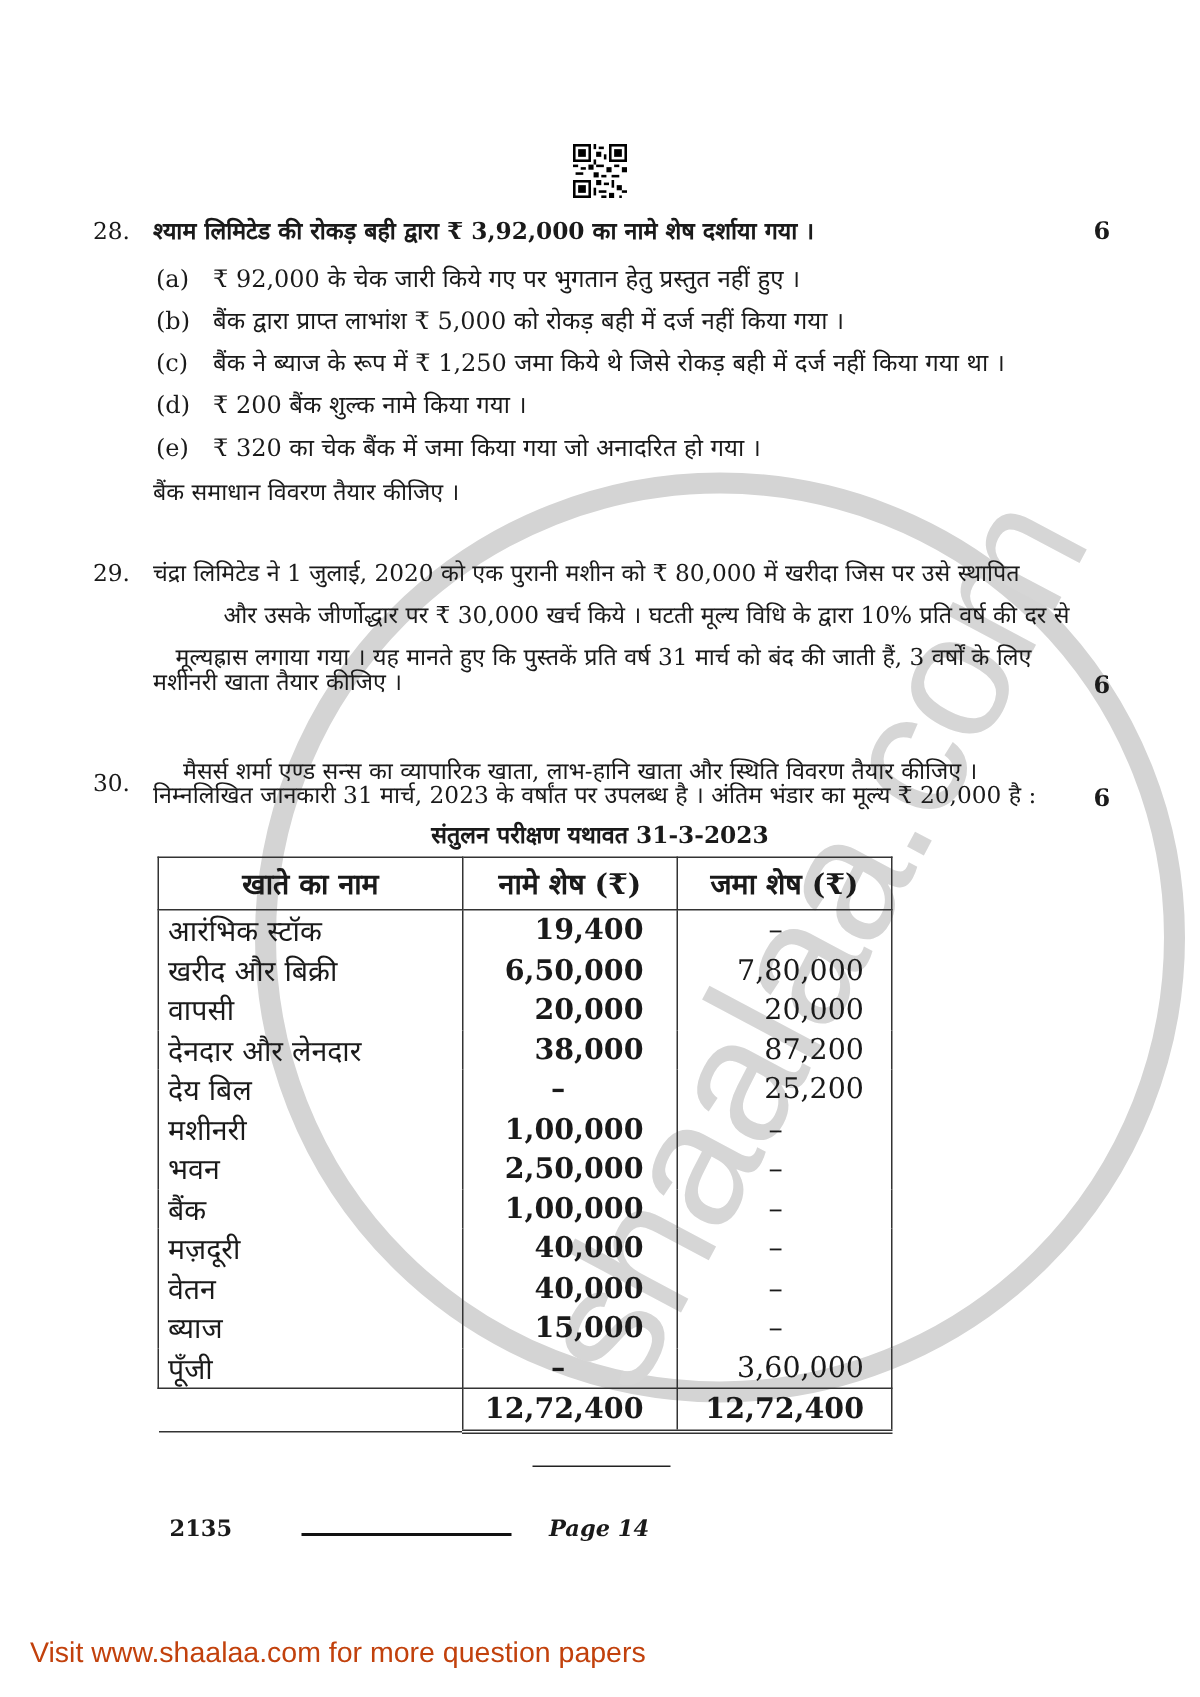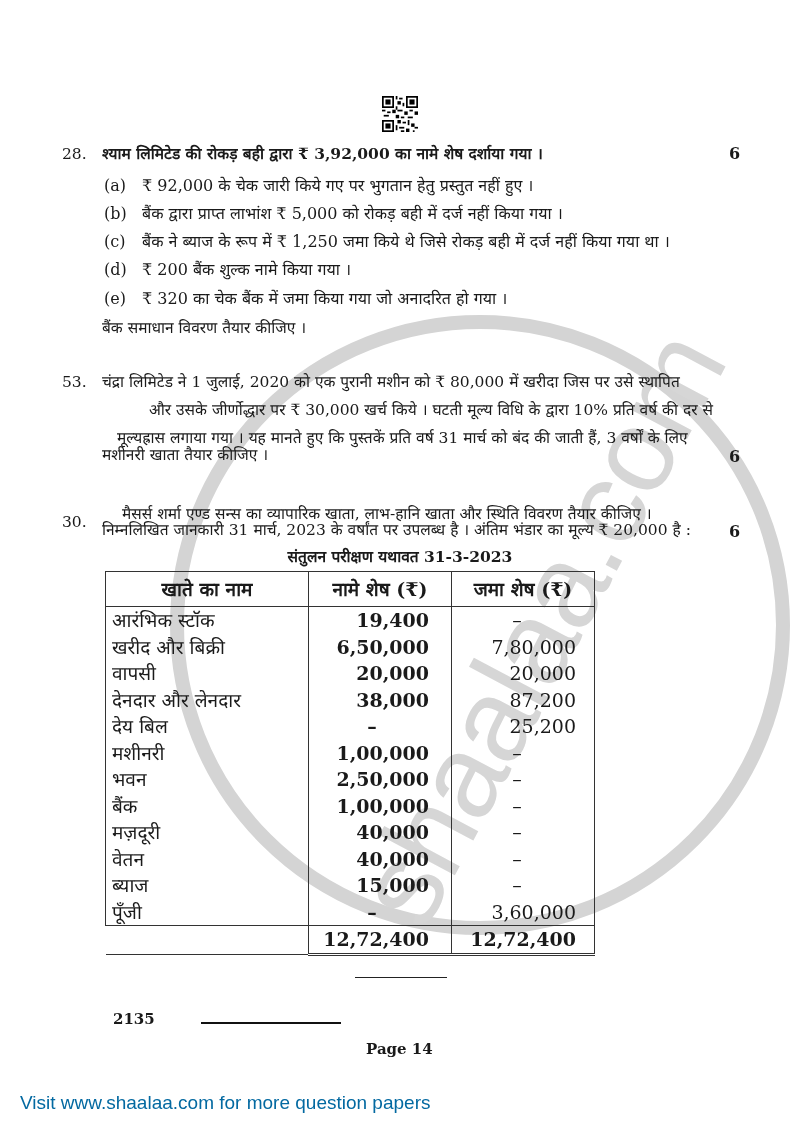--- a/index.html
+++ b/index.html
@@ -39,23 +39,23 @@
   table.tb td.dash { text-align: center; }
   table.tb tr.total td { font-weight: bold; border-top: 1.5px solid #333; border-bottom: 3px double #333; }
   table.tb tr.total td.name { border-left: none; border-bottom: 1.5px solid #333; }
   table.tb tr.last td { border-bottom: 1.5px solid #333; }
   .th-name { width: 190px; text-align: center; }
   .th-dr, .th-cr { width: 130px; text-align: center; }
 
   .endline { position: absolute; left: 355px; top: 977px; width: 92px; border-top: 1.5px solid #222; }
   .footer-code { position: absolute; left: 68px; top: 1010px; font-size: 15px; font-weight: bold; margin-left: 45px; }
   .footer-rule { position: absolute; left: 201px; top: 1022px; width: 140px; border-top: 2px solid #111; }
-  .footer-page { position: absolute; left: 366px; top: 1040px; font-size: 15px; font-weight: bold; }
+  .footer-page { position: absolute; left: 366px; top: 1010px; font-size: 15px; font-weight: bold; font-style: italic; }
   .visit { position: absolute; left: 20px; top: 1092px; font-family: "Liberation Sans", sans-serif;
-           font-size: 19px; color: #0369a1; }
+           font-size: 19px; color: #c2410c; }
 </style>
 </head>
 <body>
 
 <div class="page">
 
   <div class="watermark"></div>
   <div class="watermark-text">shaalaa.com</div>
 
   <svg class="qr" viewBox="0 0 21 21">
@@ -118,21 +118,21 @@
     </div>
     <div class="sub" style="top:256px;">
       <span class="lbl">(d)</span><span>₹ 200 बैंक शुल्क नामे किया गया ।</span>
     </div>
     <div class="sub" style="top:285px;">
       <span class="lbl">(e)</span><span>₹ 320 का चेक बैंक में जमा किया गया जो अनादरित हो गया ।</span>
     </div>
     <div class="line" style="top:314px;">बैंक समाधान विवरण तैयार कीजिए ।</div>
 
     <div class="q" style="top:368px;">
-      <span class="qnum">53.</span>
+      <span class="qnum">29.</span>
     </div>
     <div class="line" style="top:368px;">चंद्रा लिमिटेड ने 1 जुलाई, 2020 को एक पुरानी मशीन को ₹ 80,000 में खरीदा जिस पर उसे स्थापित</div>
     <div class="line" style="top:396px;margin-left:47px;">और उसके जीर्णोद्धार पर ₹ 30,000 खर्च किये । घटती मूल्य विधि के द्वारा 10% प्रति वर्ष की दर से</div>
     <div class="line" style="top:424px;margin-left:15px;">मूल्यह्रास लगाया गया । यह मानते हुए कि पुस्तकें प्रति वर्ष 31 मार्च को बंद की जाती हैं, 3 वर्षों के लिए</div>
     <div class="line" style="top:441px; top:441px;">मशीनरी खाता तैयार कीजिए ।</div>
     <div class="marks" style="top:447px;">6</div>
 
     <div class="q" style="top:508px;">
       <span class="qnum">30.</span>
     </div>

